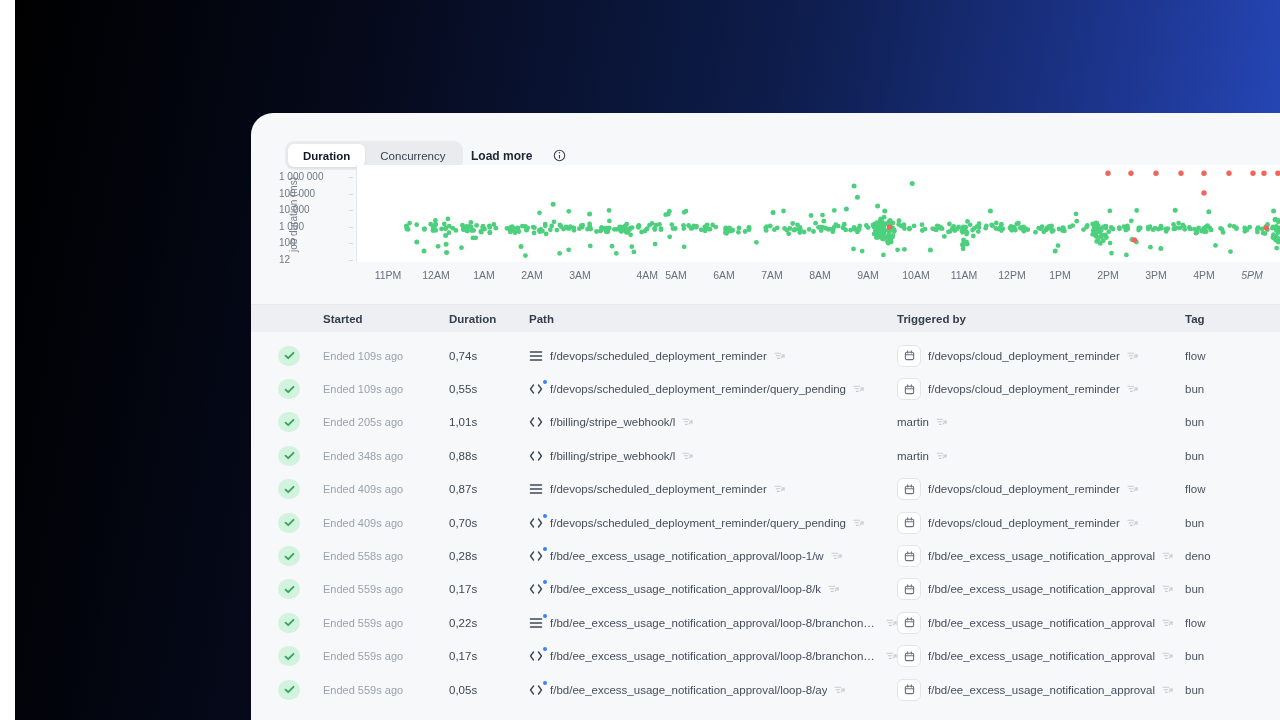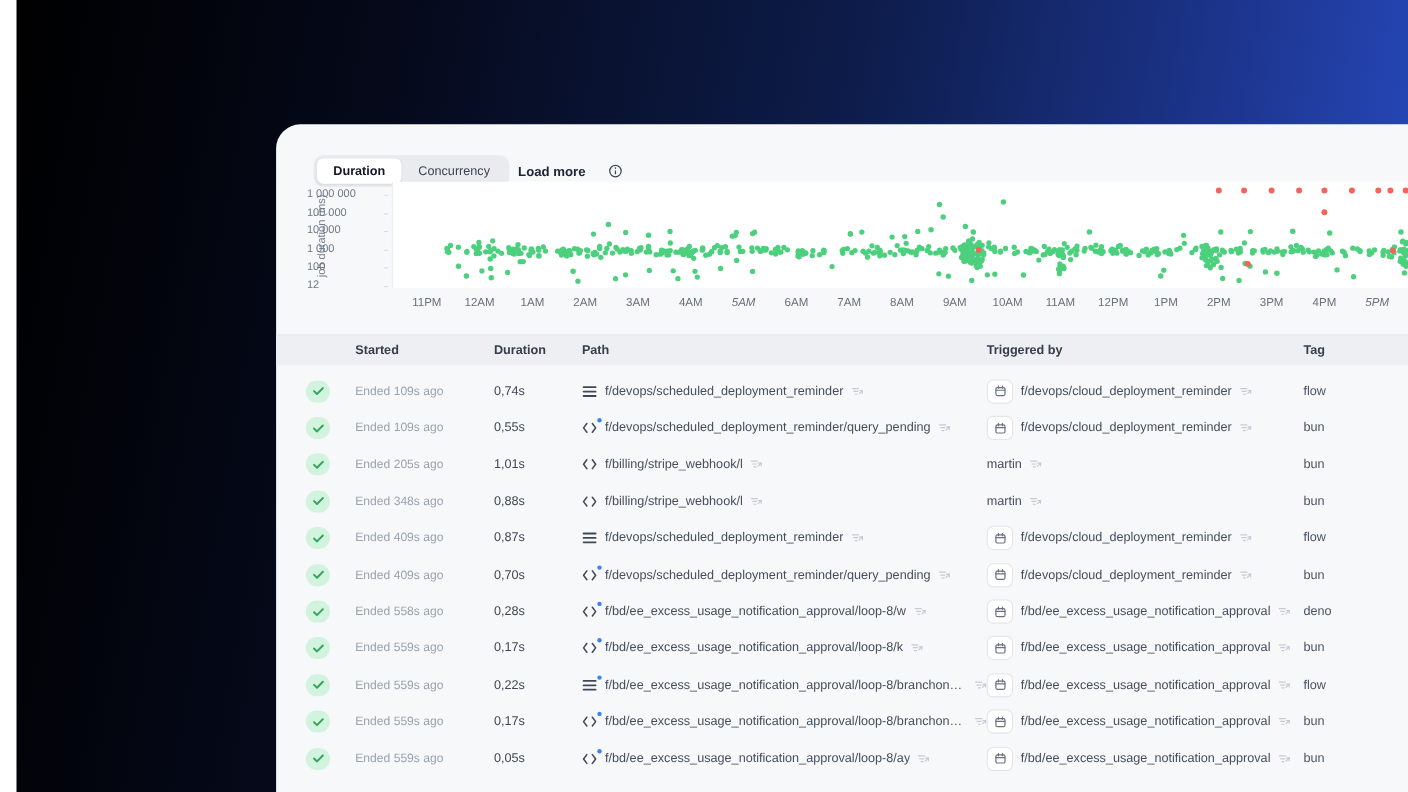--- a/index.html
+++ b/index.html
@@ -764,22 +764,22 @@
             <circle cx="910.4" cy="63.0" r="2.7" fill="#f4645c"></circle>
             <circle cx="939.2" cy="20.7" r="2.7" fill="#f4645c"></circle>
           </g>
       </svg>
       <div id="xticks">
           <div class="xtick" style="left: 107px;">11PM</div>
           <div class="xtick" style="left: 155px;">12AM</div>
           <div class="xtick" style="left: 203px;">1AM</div>
           <div class="xtick" style="left: 251px;">2AM</div>
           <div class="xtick" style="left: 299px;">3AM</div>
-          <div class="xtick" style="left: 347px;">4AM</div>
-          <div class="xtick" style="left: 395px; font-style: italic;">5AM</div>
+          <div class="xtick" style="left: 347px; text-align: right;">4AM</div>
+          <div class="xtick" style="left: 395px;">5AM</div>
           <div class="xtick" style="left: 443px;">6AM</div>
           <div class="xtick" style="left: 491px;">7AM</div>
           <div class="xtick" style="left: 539px;">8AM</div>
           <div class="xtick" style="left: 587px;">9AM</div>
           <div class="xtick" style="left: 635px;">10AM</div>
           <div class="xtick" style="left: 683px;">11AM</div>
           <div class="xtick" style="left: 731px;">12PM</div>
           <div class="xtick" style="left: 779px;">1PM</div>
           <div class="xtick" style="left: 827px;">2PM</div>
           <div class="xtick" style="left: 875px;">3PM</div>
@@ -1144,21 +1144,21 @@
           <div class="cell c-path">
             <span class="picon">
               <svg width="14" height="12" viewBox="0 0 14 12">
                 <g stroke="#3f4855" stroke-width="1.4" fill="none" stroke-linecap="round" stroke-linejoin="round">
                   <path d="M4.5 2 1.5 6l3 4"></path>
                   <path d="M9.5 2l3 4-3 4"></path>
                 </g>
               </svg>
               <span class="bdot"></span>
             </span>
-            <span class="ptext">f/bd/ee_excess_usage_notification_approval/loop-8/w</span>
+            <span class="ptext">f/bd/ee_excess_usage_notification_approval/loop-1/w</span>
             <span class="mini">
               <svg width="11" height="10" viewBox="0 0 11 10">
                 <g stroke="#c5cbd4" stroke-width="1.1" fill="none" stroke-linecap="round">
                   <path d="M1 2.2h5.5"></path>
                   <path d="M2.2 4.8h3.6"></path>
                   <path d="M3.4 7.4h1.8"></path>
                   <path d="M7.2 6.8 10 4"></path>
                   <path d="M10 6.5V4h-2.5"></path>
                 </g>
               </svg>

